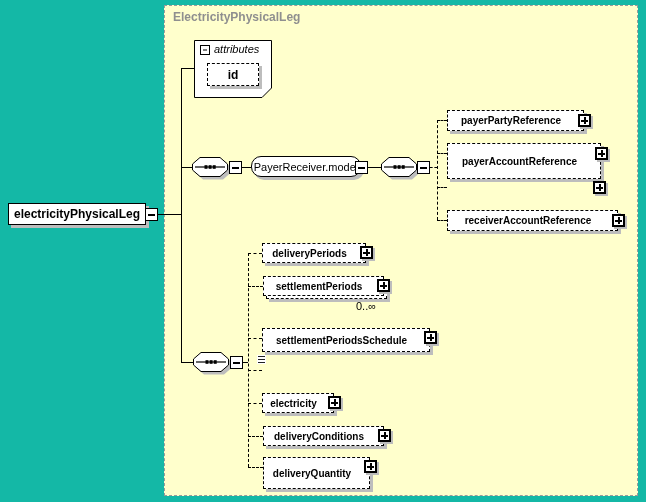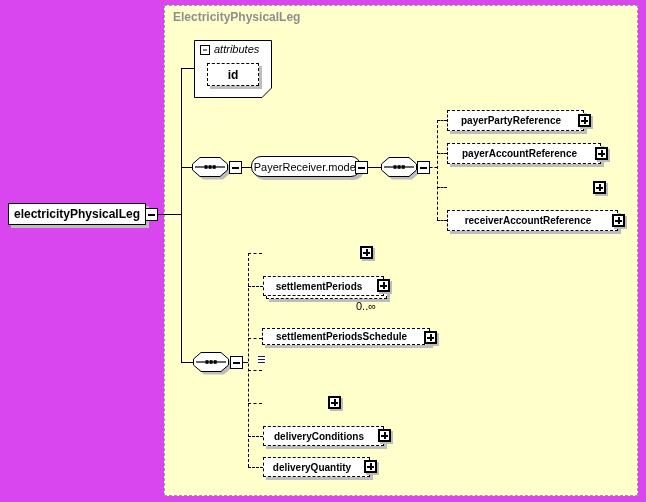--- a/index.html
+++ b/index.html
@@ -1,16 +1,16 @@
 <!DOCTYPE html>
 <html style="--container-bg: #ffffcc; --container-border: #9a9a9a; --title-color: #8f8f8f; --shadow: #bdbdbd; --box-border: #000000;"><head>
 <meta charset="utf-8">
 <style>
   html,body { margin:0; padding:0; background:#fff; font-family:"Liberation Sans", sans-serif; }
-  .stage { position:relative; width:646px; height:502px; background:#d946ef; overflow:hidden; }
+  .stage { position:relative; width:646px; height:502px; background:#14b8a6; overflow:hidden; }
 
   .container { position:absolute; left:164px; top:5px; width:472px; height:489px;
     background:var(--container-bg,#ffffcc); border:1px dashed var(--container-border,#999999); }
   .container-title { position:absolute; left:8px; top:4px; font-weight:bold; font-size:12px;
     color:var(--title-color,#8f8f8f); }
 
   
   .el { position:absolute; background:#fff; border:1px solid var(--box-border,#000);
     box-shadow:3px 3px 0 var(--shadow,#bdbdbd); box-sizing:border-box;
     display:flex; align-items:center; justify-content:center;
@@ -130,21 +130,21 @@
     <rect x="16.6" y="8.2" width="3" height="3.6" fill="#000000"></rect>
     <rect x="20.7" y="8.2" width="3" height="3.6" fill="#000000"></rect>
   </svg>
   <div class="tog" style="left:417px;top:161px"></div>
 
   <div class="el dashed" style="left:447px;top:110px;width:137px;height:21px">
     <span class="lbl">payerPartyReference</span>
   </div>
   <div class="tog plus" style="left:578px;top:114px"></div>
 
-  <div class="el dashed" style="left:447px;top:143px;width:154px;height:21px">
+  <div class="el dashed" style="left:447px;top:143px;width:154px;height:36px">
     <span class="lbl">payerAccountReference</span>
   </div>
   <div class="tog plus" style="left:595px;top:147px"></div>
 
   <div class="tog plus" style="left:593px;top:181px"></div>
 
   <div class="el dashed" style="left:447px;top:210px;width:171px;height:21px">
     <span class="lbl">receiverAccountReference</span>
   </div>
   <div class="tog plus" style="left:612px;top:214px"></div>
@@ -152,41 +152,47 @@
   <svg class="seq" style="left:193px;top:352px" width="40" height="24" viewBox="0 0 40 24">
     <polygon points="11,3 31,3 38.5,10 38.5,16 31,22.5 11,22.5 3.5,16 3.5,10" fill="#bdbdbd" stroke="none"></polygon>
     <polygon points="8,0.5 28,0.5 35.5,7 35.5,13 28,19.5 8,19.5 0.5,13 0.5,7" fill="#ffffff" stroke="#000000"></polygon>
     <line x1="3" y1="10" x2="33" y2="10" stroke="#000000" stroke-width="1.2"></line>
     <rect x="12.5" y="8.2" width="3" height="3.6" fill="#000000"></rect>
     <rect x="16.6" y="8.2" width="3" height="3.6" fill="#000000"></rect>
     <rect x="20.7" y="8.2" width="3" height="3.6" fill="#000000"></rect>
   </svg>
   <div class="tog" style="left:230px;top:356px"></div>
 
+  <div class="el dashed" style="left:262px;top:243px;width:104px;height:20px">
+    <span class="lbl">deliveryPeriods</span>
+  </div>
   <div class="tog plus" style="left:360px;top:246px"></div>
 
   <div class="el-back" style="left:266px;top:279px;width:121px;height:20px"></div>
   <div class="el dashed noshadow" style="left:263px;top:276px;width:121px;height:20px">
     <span class="lbl">settlementPeriods</span>
   </div>
   <div class="tog plus" style="left:377px;top:279px"></div>
   <div class="occ" style="left:356px;top:300px">0..∞</div>
 
-  <div class="el dashed" style="left:262px;top:328px;width:168px;height:17px">
+  <div class="el dashed" style="left:262px;top:328px;width:168px;height:24px">
     <span class="lbl">settlementPeriodsSchedule</span>
   </div>
   <div class="tog plus" style="left:424px;top:331px"></div>
 
   <div class="lines-icon" style="left:257px;top:355px"></div>
 
+  <div class="el dashed" style="left:262px;top:393px;width:72px;height:20px">
+    <span class="lbl">electricity</span>
+  </div>
   <div class="tog plus" style="left:328px;top:396px"></div>
 
   <div class="el dashed" style="left:263px;top:426px;width:121px;height:20px">
     <span class="lbl">deliveryConditions</span>
   </div>
   <div class="tog plus" style="left:378px;top:429px"></div>
 
-  <div class="el dashed" style="left:263px;top:457px;width:107px;height:20px">
+  <div class="el dashed" style="left:263px;top:457px;width:107px;height:32px">
     <span class="lbl">deliveryQuantity</span>
   </div>
   <div class="tog plus" style="left:364px;top:460px"></div>
 
 </div>
 
 </body></html>

